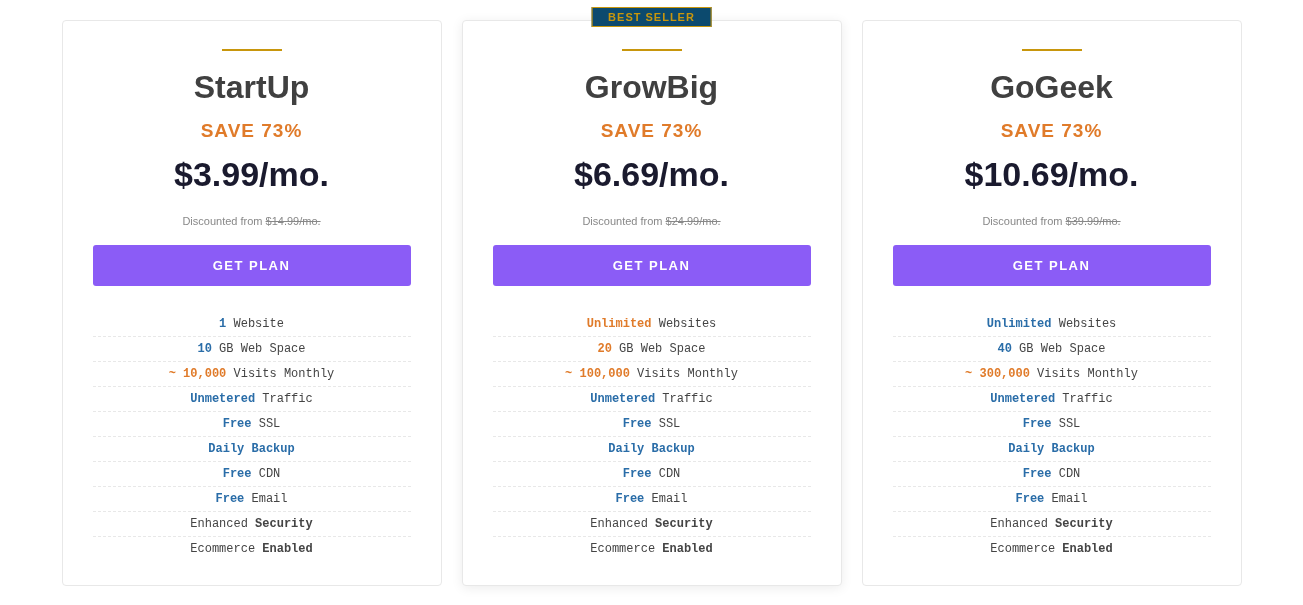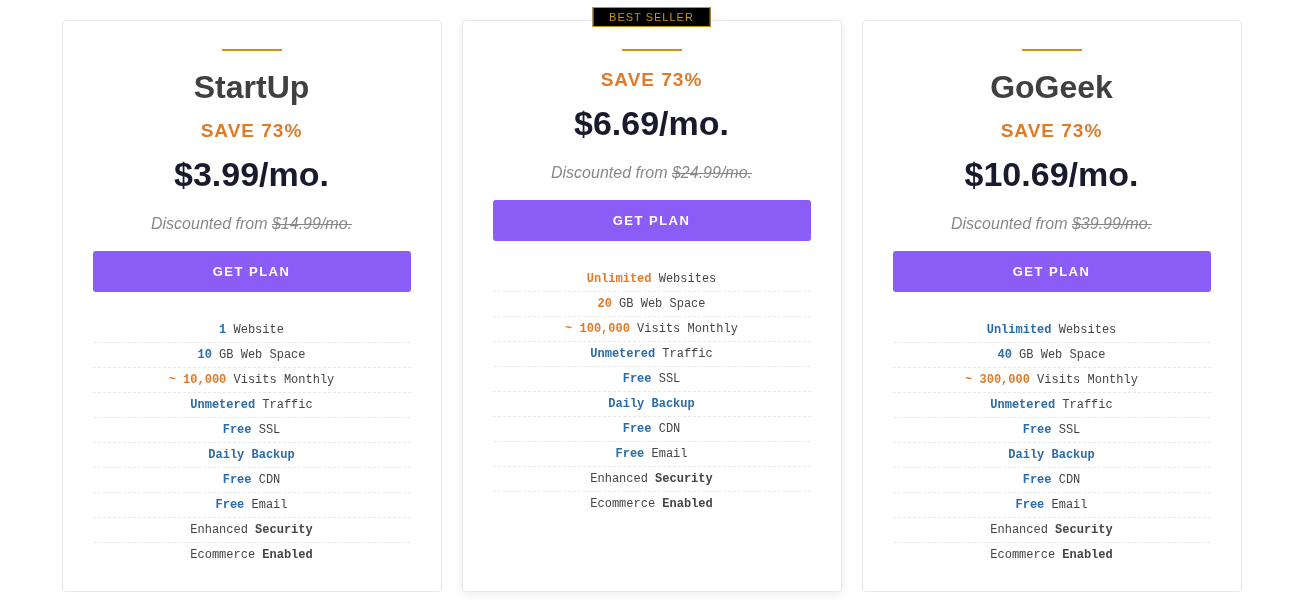--- a/index.html
+++ b/index.html
@@ -44,24 +44,24 @@
       margin-bottom: 18px;
     }
     .best-seller-badge {
       position: absolute;
       top: -14px;
       left: 50%;
       transform: translateX(-50%);
       border: 1.5px solid #c8960c;
       color: #c8960c;
       font-size: 11px;
-      font-weight: 400;
+      font-weight: 700;
       letter-spacing: 1px;
       padding: 3px 16px;
-      background: #000000;
+      background: #0c4a6e;
       text-transform: uppercase;
     }
     .plan-name {
       font-size: 32px;
       font-weight: 800;
       color: #404040;
       margin-bottom: 14px;
     }
     .save-label {
       font-size: 19px;
@@ -71,24 +71,23 @@
       margin-bottom: 13px;
       text-transform: uppercase;
     }
     .price {
       font-size: 34px;
       font-weight: 800;
       color: #1a1a2e;
       margin-bottom: 21px;
     }
     .original-price {
-      font-size: 16px;
+      font-size: 11px;
       color: #888;
       margin-bottom: 18px;
-      font-style: italic;
     }
     .original-price s {
       color: #888;
     }
     .get-plan-btn {
       background: #8b5cf6;
       color: #fff;
       border: none;
       border-radius: 3px;
       padding: 13px 48px;
@@ -144,20 +143,21 @@
         <li><span class="highlight">Daily Backup</span></li>
         <li><span class="highlight">Free</span> CDN</li>
         <li><span class="highlight">Free</span> Email</li>
         <li>Enhanced<strong> Security</strong></li>
         <li>Ecommerce<strong> Enabled</strong></li>
       </ul>
     </div>
     <div class="plan-card featured">
       <div class="best-seller-badge">BEST SELLER</div>
       <div class="top-line"></div>
+      <div class="plan-name">GrowBig</div>
       <div class="save-label">SAVE 73%</div>
       <div class="price">$6.69/mo.</div>
       <div class="original-price">Discounted from <s>$24.99/mo.</s></div>
       <button class="get-plan-btn">GET PLAN</button>
       <ul class="features-list">
         <li><span class="highlight-orange">Unlimited</span> Websites</li>
         <li><span class="highlight-orange">20</span> GB Web Space</li>
         <li><span class="highlight-orange">~ 100,000</span> Visits Monthly</li>
         <li><span class="highlight">Unmetered</span> Traffic</li>
         <li><span class="highlight">Free</span> SSL</li>

